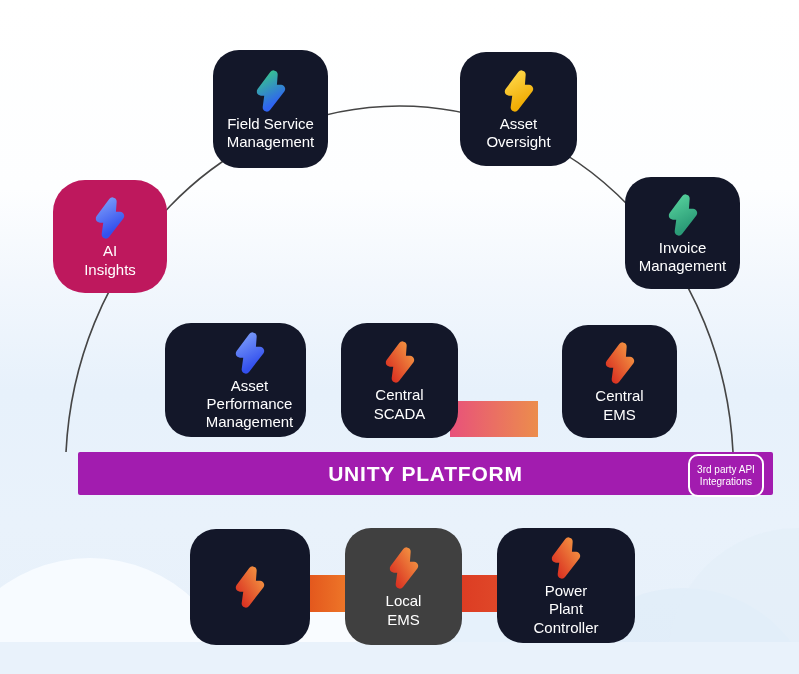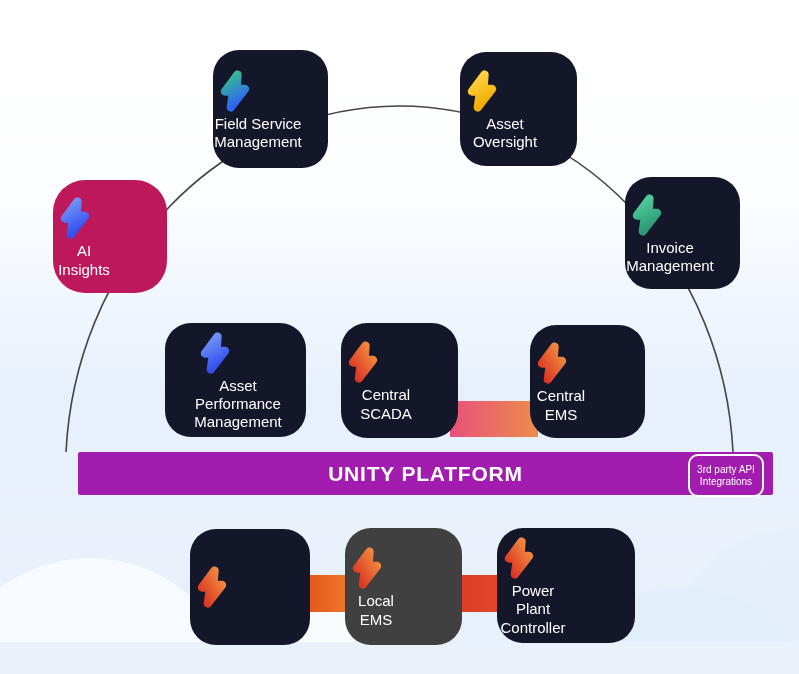--- a/index.html
+++ b/index.html
@@ -15,21 +15,21 @@
   .cloud-b2{left:668px;top:528px;width:260px;height:260px;background:#e2eef9;opacity:.6;}
   .cloud-b3{left:368px;top:608px;width:210px;height:210px;background:#e6f1fb;opacity:.7;}
   .bottom-band{position:absolute;left:0;top:642px;width:799px;height:32px;background:#e9f2fb;}
   .arc-svg{position:absolute;left:0;top:0;z-index:1;}
   .connector{position:absolute;z-index:2;}
   .conn-central{left:450px;top:401px;width:88px;height:36px;}
   .conn-local1{left:300px;top:575px;width:55px;height:37px;}
   .conn-local2{left:452px;top:575px;width:55px;height:37px;}
   .tile{
     position:absolute;z-index:3;border-radius:26px;color:#ffffff;
-    display:flex;flex-direction:column;justify-content:center;
+    display:flex;flex-direction:column;align-items:center;justify-content:center;
   }
   .tile-label{font-size:15px;line-height:1.22;text-align:center;max-width:90px;}
   .lbl-narrow{max-width:62px;}
   .lbl-mid{max-width:72px;}
   .bolt{width:44px;height:48px;display:block;}
   .t-fsm{left:213px;top:50px;width:115px;height:118px;}
   .t-ao{left:460px;top:52px;width:117px;height:114px;}
   .t-ai{left:53px;top:180px;width:114px;height:113px;}
   .t-im{left:625px;top:177px;width:115px;height:112px;}
   .t-apm{left:165px;top:323px;width:113px;height:114px;}
@@ -131,21 +131,21 @@
   <div class="tile-label">Asset Performance Management</div>
 </div>
 
 <div class="tile t-cscada" style="background: rgb(19, 23, 41);">
   <svg class="bolt" viewBox="0 0 24 24">
     <path d="M13.4 3 L6.5 12.3 H10.9 L9.7 21 L17.5 10.9 H12.8 Z" fill="url(#g-orange)" stroke="url(#g-orange)" stroke-width="4.5" stroke-linejoin="round" stroke-linecap="round"></path>
   </svg>
   <div class="tile-label">Central SCADA</div>
 </div>
 
-<div class="tile t-cems" style="background: rgb(19, 23, 41);">
+<div class="tile t-cems" style="background: rgb(19, 23, 41); margin-left: 32px;">
   <svg class="bolt" viewBox="0 0 24 24">
     <path d="M13.4 3 L6.5 12.3 H10.9 L9.7 21 L17.5 10.9 H12.8 Z" fill="url(#g-orange)" stroke="url(#g-orange)" stroke-width="4.5" stroke-linejoin="round" stroke-linecap="round"></path>
   </svg>
   <div class="tile-label lbl-narrow">Central EMS</div>
 </div>
 
 <div class="tile t-lscada" style="background: rgb(19, 23, 41);">
   <svg class="bolt" viewBox="0 0 24 24">
     <path d="M13.4 3 L6.5 12.3 H10.9 L9.7 21 L17.5 10.9 H12.8 Z" fill="url(#g-orange)" stroke="url(#g-orange)" stroke-width="4.5" stroke-linejoin="round" stroke-linecap="round"></path>
   </svg>

